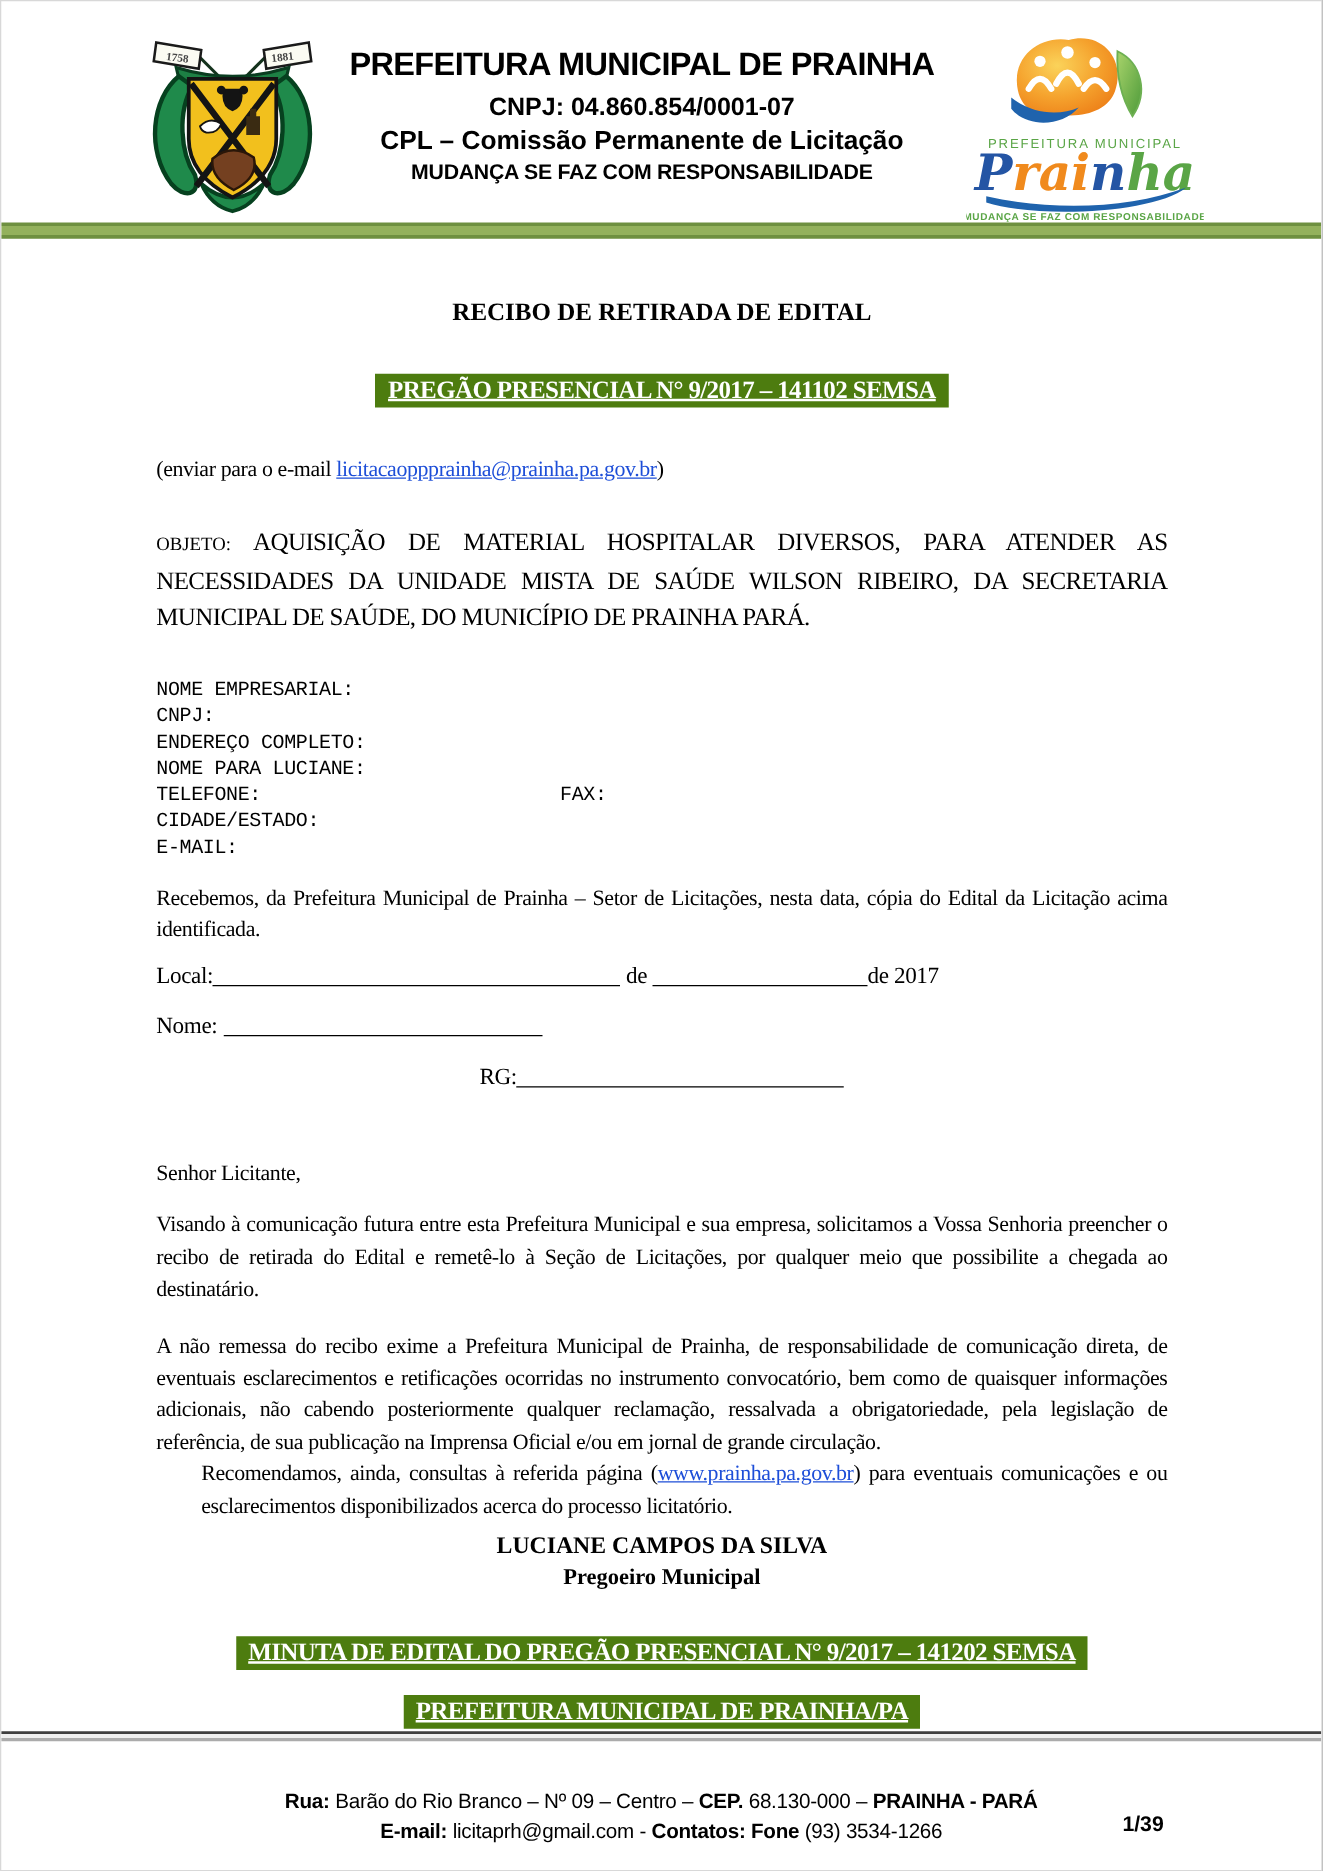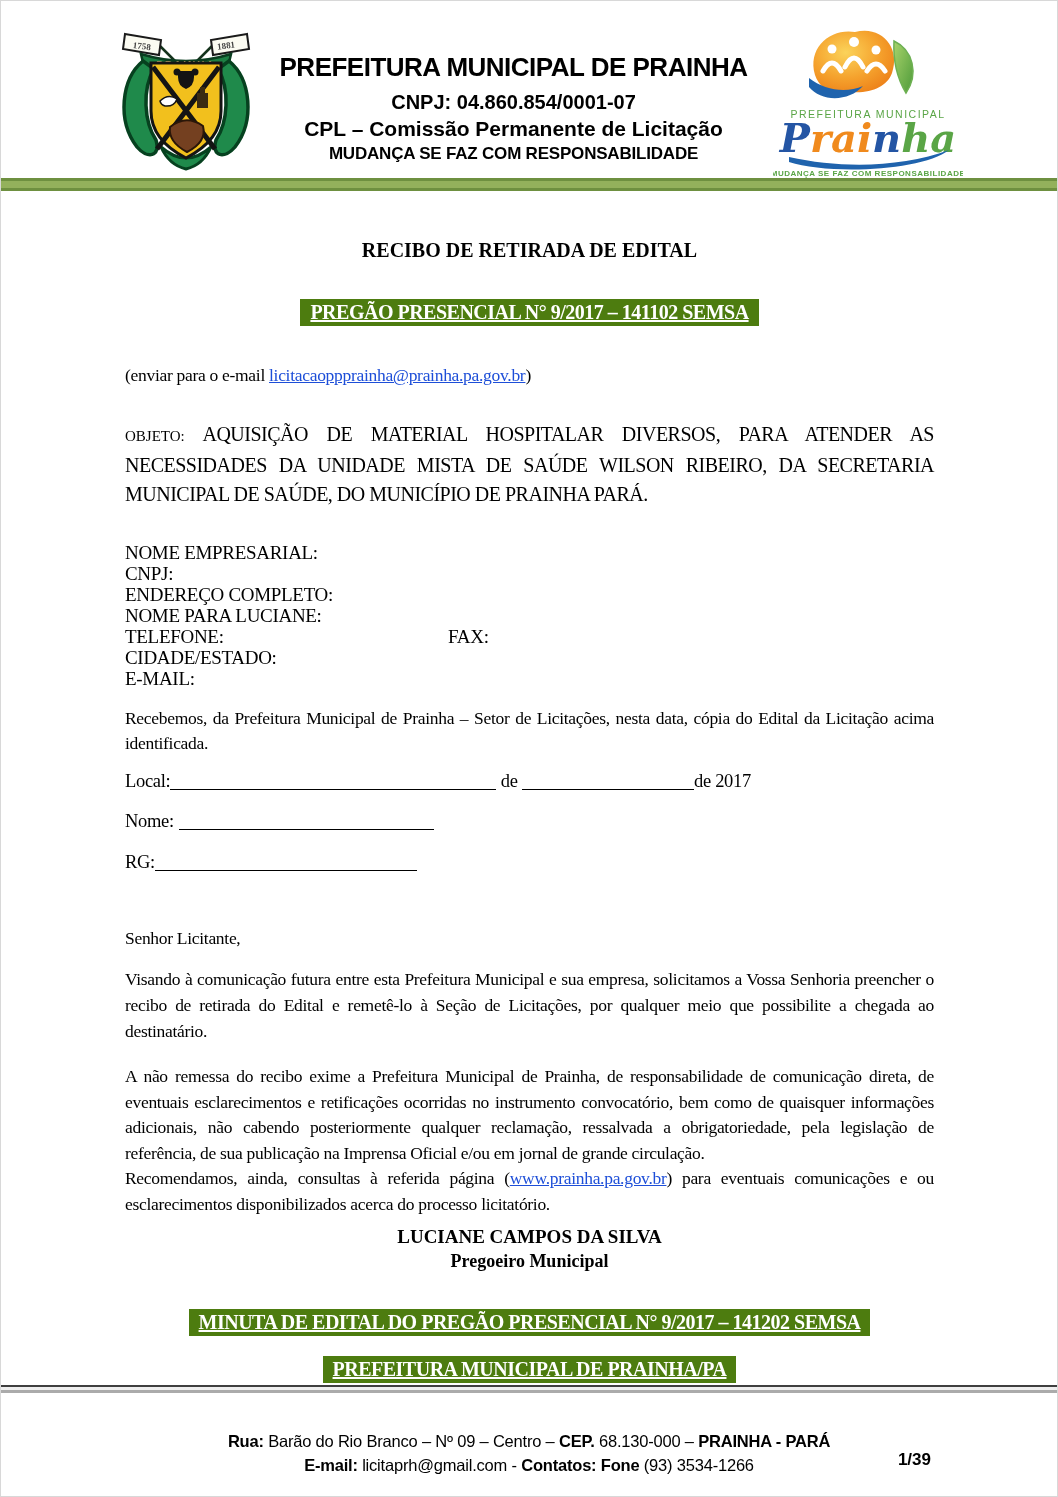--- a/index.html
+++ b/index.html
@@ -4,56 +4,56 @@
 <style>
   html,body{margin:0;padding:0;background:#888;}
   .page{
     position:relative;width:1058px;height:1497px;margin:0 auto;background:#fff;
     font-family:"Liberation Serif",serif;color:#000;overflow:hidden;
     box-sizing:border-box;border:1px solid #d8d8d8;
   }
   
   .hdr{position:absolute;top:0;left:0;width:100%;height:192px;}
   .crest{position:absolute;left:110px;top:26px;width:150px;height:146px;}
-  .hdr-center{position:absolute;left:255px;top:52px;width:515px;text-align:center;
+  .hdr-center{position:absolute;left:255px;top:36px;width:515px;text-align:center;
     font-family:"Liberation Sans",sans-serif;line-height:1.15;}
   .org-name{font-size:26px;font-weight:bold;letter-spacing:-0.5px;margin:0;}
   .cnpj-line{font-size:20px;font-weight:600;margin-top:8px;}
   .dept-line{font-size:21px;font-weight:bold;margin-top:3px;}
   .motto-line{font-size:17px;font-weight:bold;margin-top:3px;letter-spacing:-0.2px;}
   .brand{position:absolute;left:772px;top:20px;width:190px;height:158px;}
   .green-bar{position:absolute;top:177px;left:0;width:100%;height:13px;
     background:linear-gradient(to bottom,#6e9040 0 3px,#93b15c 3px 10px,#6e9040 10px 13px);}
   
   .main{position:absolute;top:192px;left:0;right:0;padding:0 123px 0 124px;font-size:17.5px;letter-spacing:-0.3px;}
   .doc-title{margin-top:46px;text-align:center;font-weight:bold;font-size:20px;letter-spacing:0;}
   .black-banner{background:#4d7c0f;color:#fff;font-weight:bold;text-decoration:underline;
     width:fit-content;margin-left:auto;margin-right:auto;padding:2px 10px;
     font-size:20px;letter-spacing:-0.5px;white-space:nowrap;}
   .banner-pregao{margin-top:37px;}
   .email-line{margin-top:39px;}
   a.doc-link{color:#1d4ed8;}
   .objeto{margin:34px 0 0 0;text-align:justify;font-size:20px;line-height:29px;letter-spacing:-0.5px;}
   .objeto-label{font-size:15px;letter-spacing:0;}
-  .form-block{margin-top:33px;font-size:19px;line-height:21px;letter-spacing:-0.3px;}
+  .form-block{margin-top:33px;font-size:16px;line-height:21px;letter-spacing:-0.3px;font-family:Liberation Mono, monospace;}
   .tel-label{display:inline-block;width:323px;}
   .recebemos{margin:17px 0 0 0;text-align:justify;line-height:25px;}
   .fill-line{margin-top:15px;font-size:18.5px;}
   .nome-line{margin-top:19px;}
-  .rg-line{margin-top:20px;}
+  .rg-line{margin-top:20px;text-align:center;}
   .blank{display:inline-block;border-bottom:1px solid #000;height:16px;vertical-align:-3px;}
   .blank-local-1{width:326px;}
   .blank-local-2{width:172px;}
   .blank-nome{width:255px;margin-left:5px;}
   .blank-rg{width:262px;}
   .salutation{margin-top:55px;}
   .para{margin:0;text-align:justify;}
   .para-visando{margin-top:17px;line-height:26px;}
   .para-remessa{margin-top:20px;line-height:25.5px;}
-  .para-recomendamos{line-height:25.5px;}
+  .para-recomendamos{line-height:25.5px;margin-left:36px;}
   .signature{margin-top:8px;text-align:center;font-weight:bold;line-height:24px;font-size:19px;letter-spacing:0;}
   .sig-role{font-size:18px;}
   .banner-minuta{margin-top:36px;}
   .banner-pref{margin-top:20px;font-size:20px;}
   
   .footer-rule{position:absolute;top:1384px;left:0;width:100%;height:8px;
     background:linear-gradient(to bottom,#3f3f3f 0 2px,#efefef 2px 5px,#ababab 5px 8px);}
   .footer-text{position:absolute;top:1428px;left:0;width:100%;text-align:center;
     font-family:"Liberation Sans",sans-serif;font-size:16.5px;line-height:24px;letter-spacing:-0.2px;}
   .fb{font-weight:bold;}

